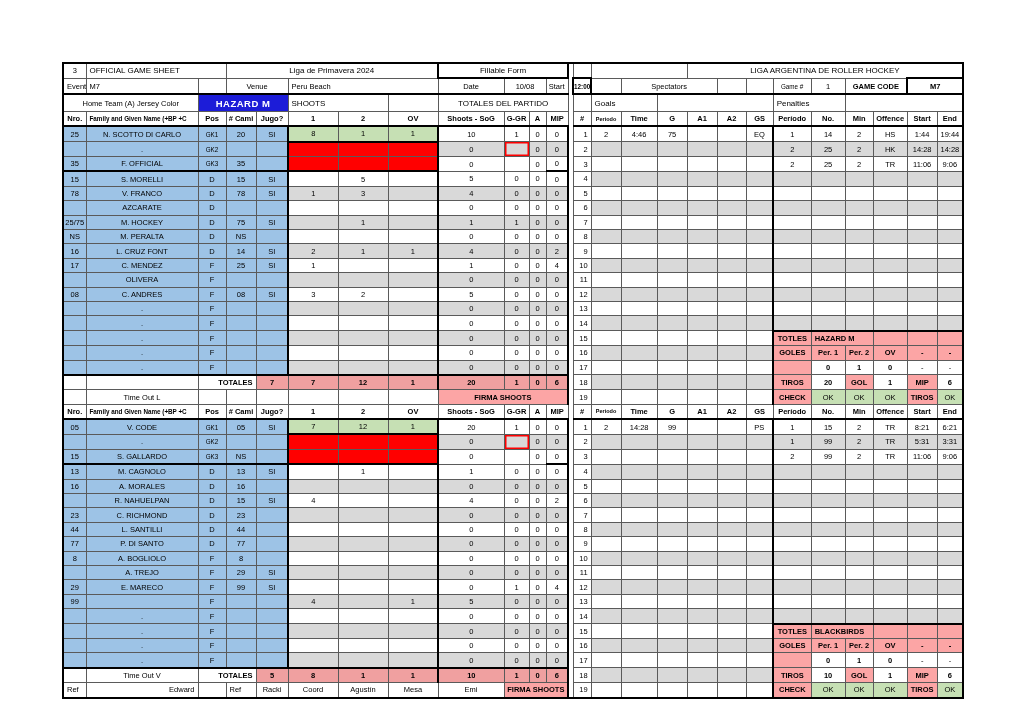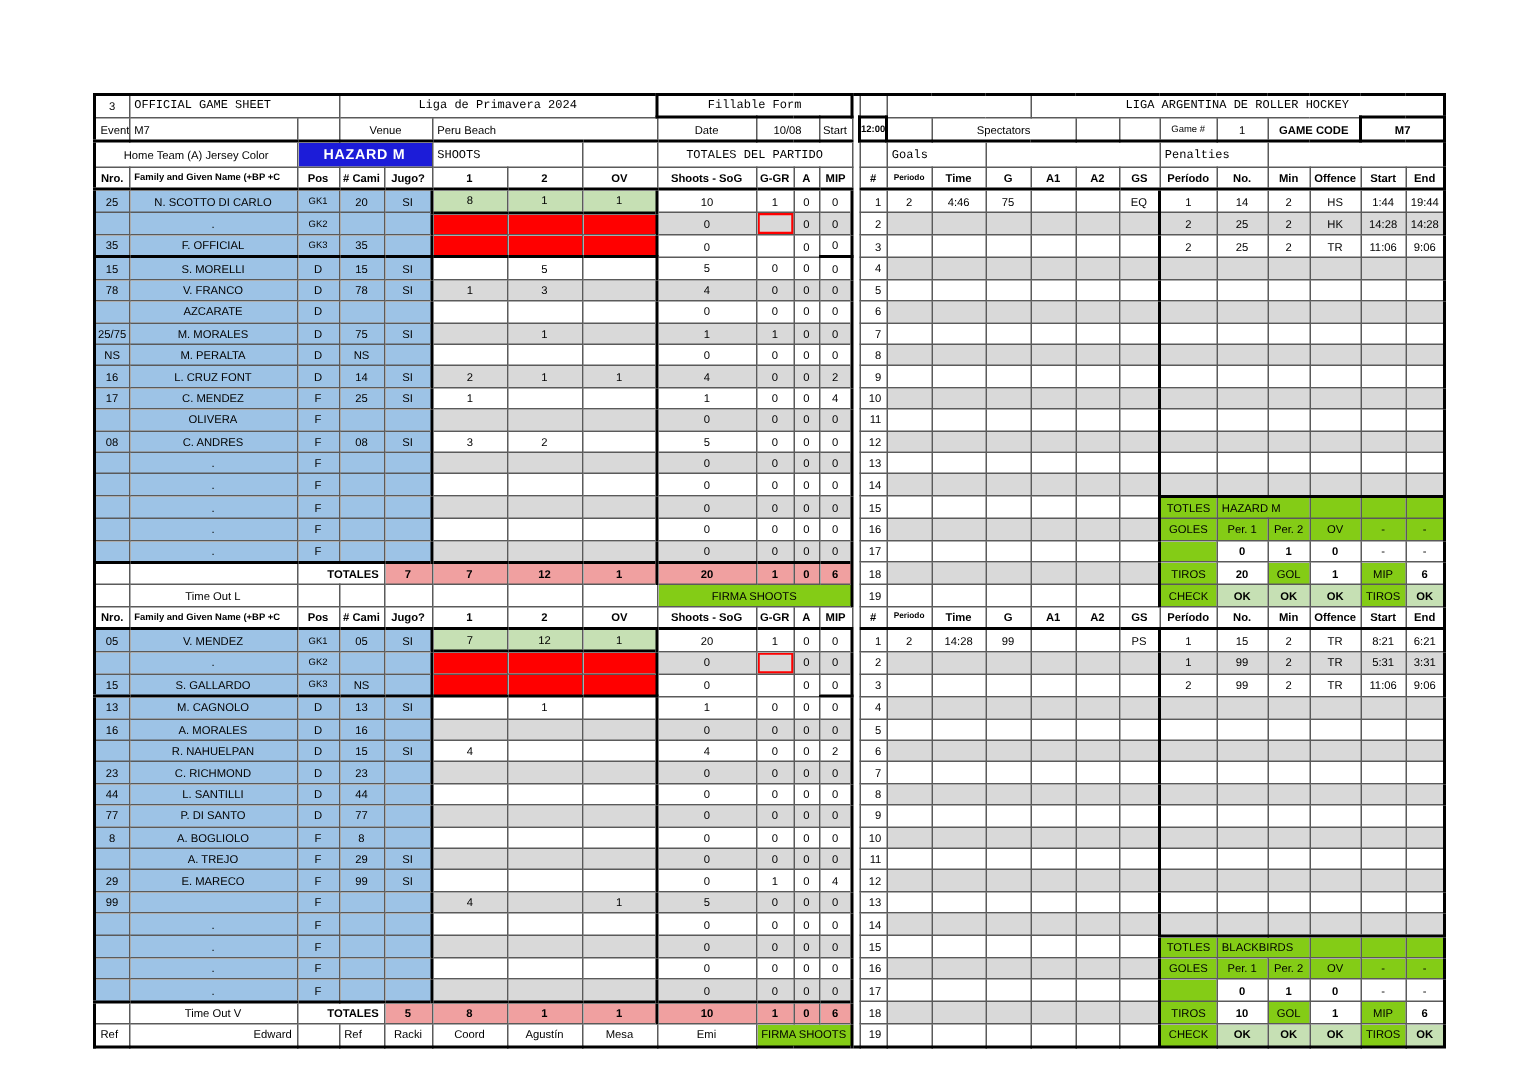--- a/index.html
+++ b/index.html
@@ -2,35 +2,35 @@
 <html><head>
 <meta charset="utf-8">
 <style>
   html,body{margin:0;padding:0;background:#fff;}
   .page{position:relative;width:1024px;height:724px;background:#ffffff;overflow:hidden;
         font-family:"Liberation Sans",sans-serif;}
   .sheet{position:absolute;left:62px;top:62px;}
   table{border-collapse:collapse;table-layout:fixed;width:900px;border:2px solid #000;}
   td{border:1px solid #5a5a5a;padding:0;height:13.4px;font:7.5px "Liberation Sans",sans-serif;
      color:#000;text-align:center;white-space:nowrap;overflow:hidden;}
-  .f8{font-size:8px;font-family:Liberation Mono, monospace;}
+  .f8{font-size:8px;}
   .tiny{font-size:6.3px;}
   .small{font-size:5.5px;}
   .b{font-weight:bold;}
   .left{text-align:left;padding-left:3px;}
   .right{text-align:right;padding-right:3px;}
   .nb{border:none;}
   .blue{background:#9DC3E6;}
   .team{background:#1C1CD8;color:#fff;font-weight:bold;font-size:9.5px;letter-spacing:.5px;}
   .red{background:#FF0000;}
   .green{background:#C6E0B4;}
   .gray{background:#D9D9D9;}
   .pink{background:#F0A0A0;font-weight:bold;}
-  .lab{background:#84cc16;font-weight:normal;}
-  .ok{background:#C6E0B4;font-weight:bold;}
+  .lab{background:#fca5a5;font-weight:bold;}
+  .ok{background:#C6E0B4;font-weight:normal;}
   .rb{box-shadow:inset 0 0 0 1.5px #f00;}
   .bl{border-left:2px solid #000;}
   .br{border-right:2px solid #000;}
   .bt{border-top:2px solid #000;}
   .bb{border-bottom:2px solid #000;}
   .box{border:2px solid #000;}
 </style>
 </head>
 <body>
 
@@ -300,21 +300,21 @@
             <td class="gray br"></td>
             <td class="gray"></td>
             <td class="gray"></td>
             <td class="gray"></td>
             <td class="gray"></td>
             <td class="gray"></td>
             <td class="gray br"></td>
           </tr>
           <tr style="height: 13.4px;">
             <td class="blue">25/75</td>
-            <td class="blue">M. MORALES</td>
+            <td class="blue">M. HOCKEY</td>
             <td class="blue">D</td>
             <td class="blue">75</td>
             <td class="blue br">SI</td>
             <td class="gray"></td>
             <td class="gray">1</td>
             <td class="gray br"></td>
             <td class="gray">1</td>
             <td class="gray">1</td>
             <td class="gray">0</td>
             <td class="gray br">0</td>
@@ -687,21 +687,21 @@
             <td class="b bb">GS</td>
             <td class="b bb">Período</td>
             <td class="b bb">No.</td>
             <td class="b bb">Min</td>
             <td class="b bb">Offence</td>
             <td class="b bb">Start</td>
             <td class="b bb br">End</td>
           </tr>
           <tr style="height: 13.4px; margin-top: 11px;">
             <td class="blue">05</td>
-            <td class="blue">V. MENDEZ</td>
+            <td class="blue">V. CODE</td>
             <td class="blue tiny">GK1</td>
             <td class="blue">05</td>
             <td class="blue br">SI</td>
             <td class="green">7</td>
             <td class="green">12</td>
             <td class="green br">1</td>
             <td>20</td>
             <td>1</td>
             <td>0</td>
             <td class=" br">0</td>

